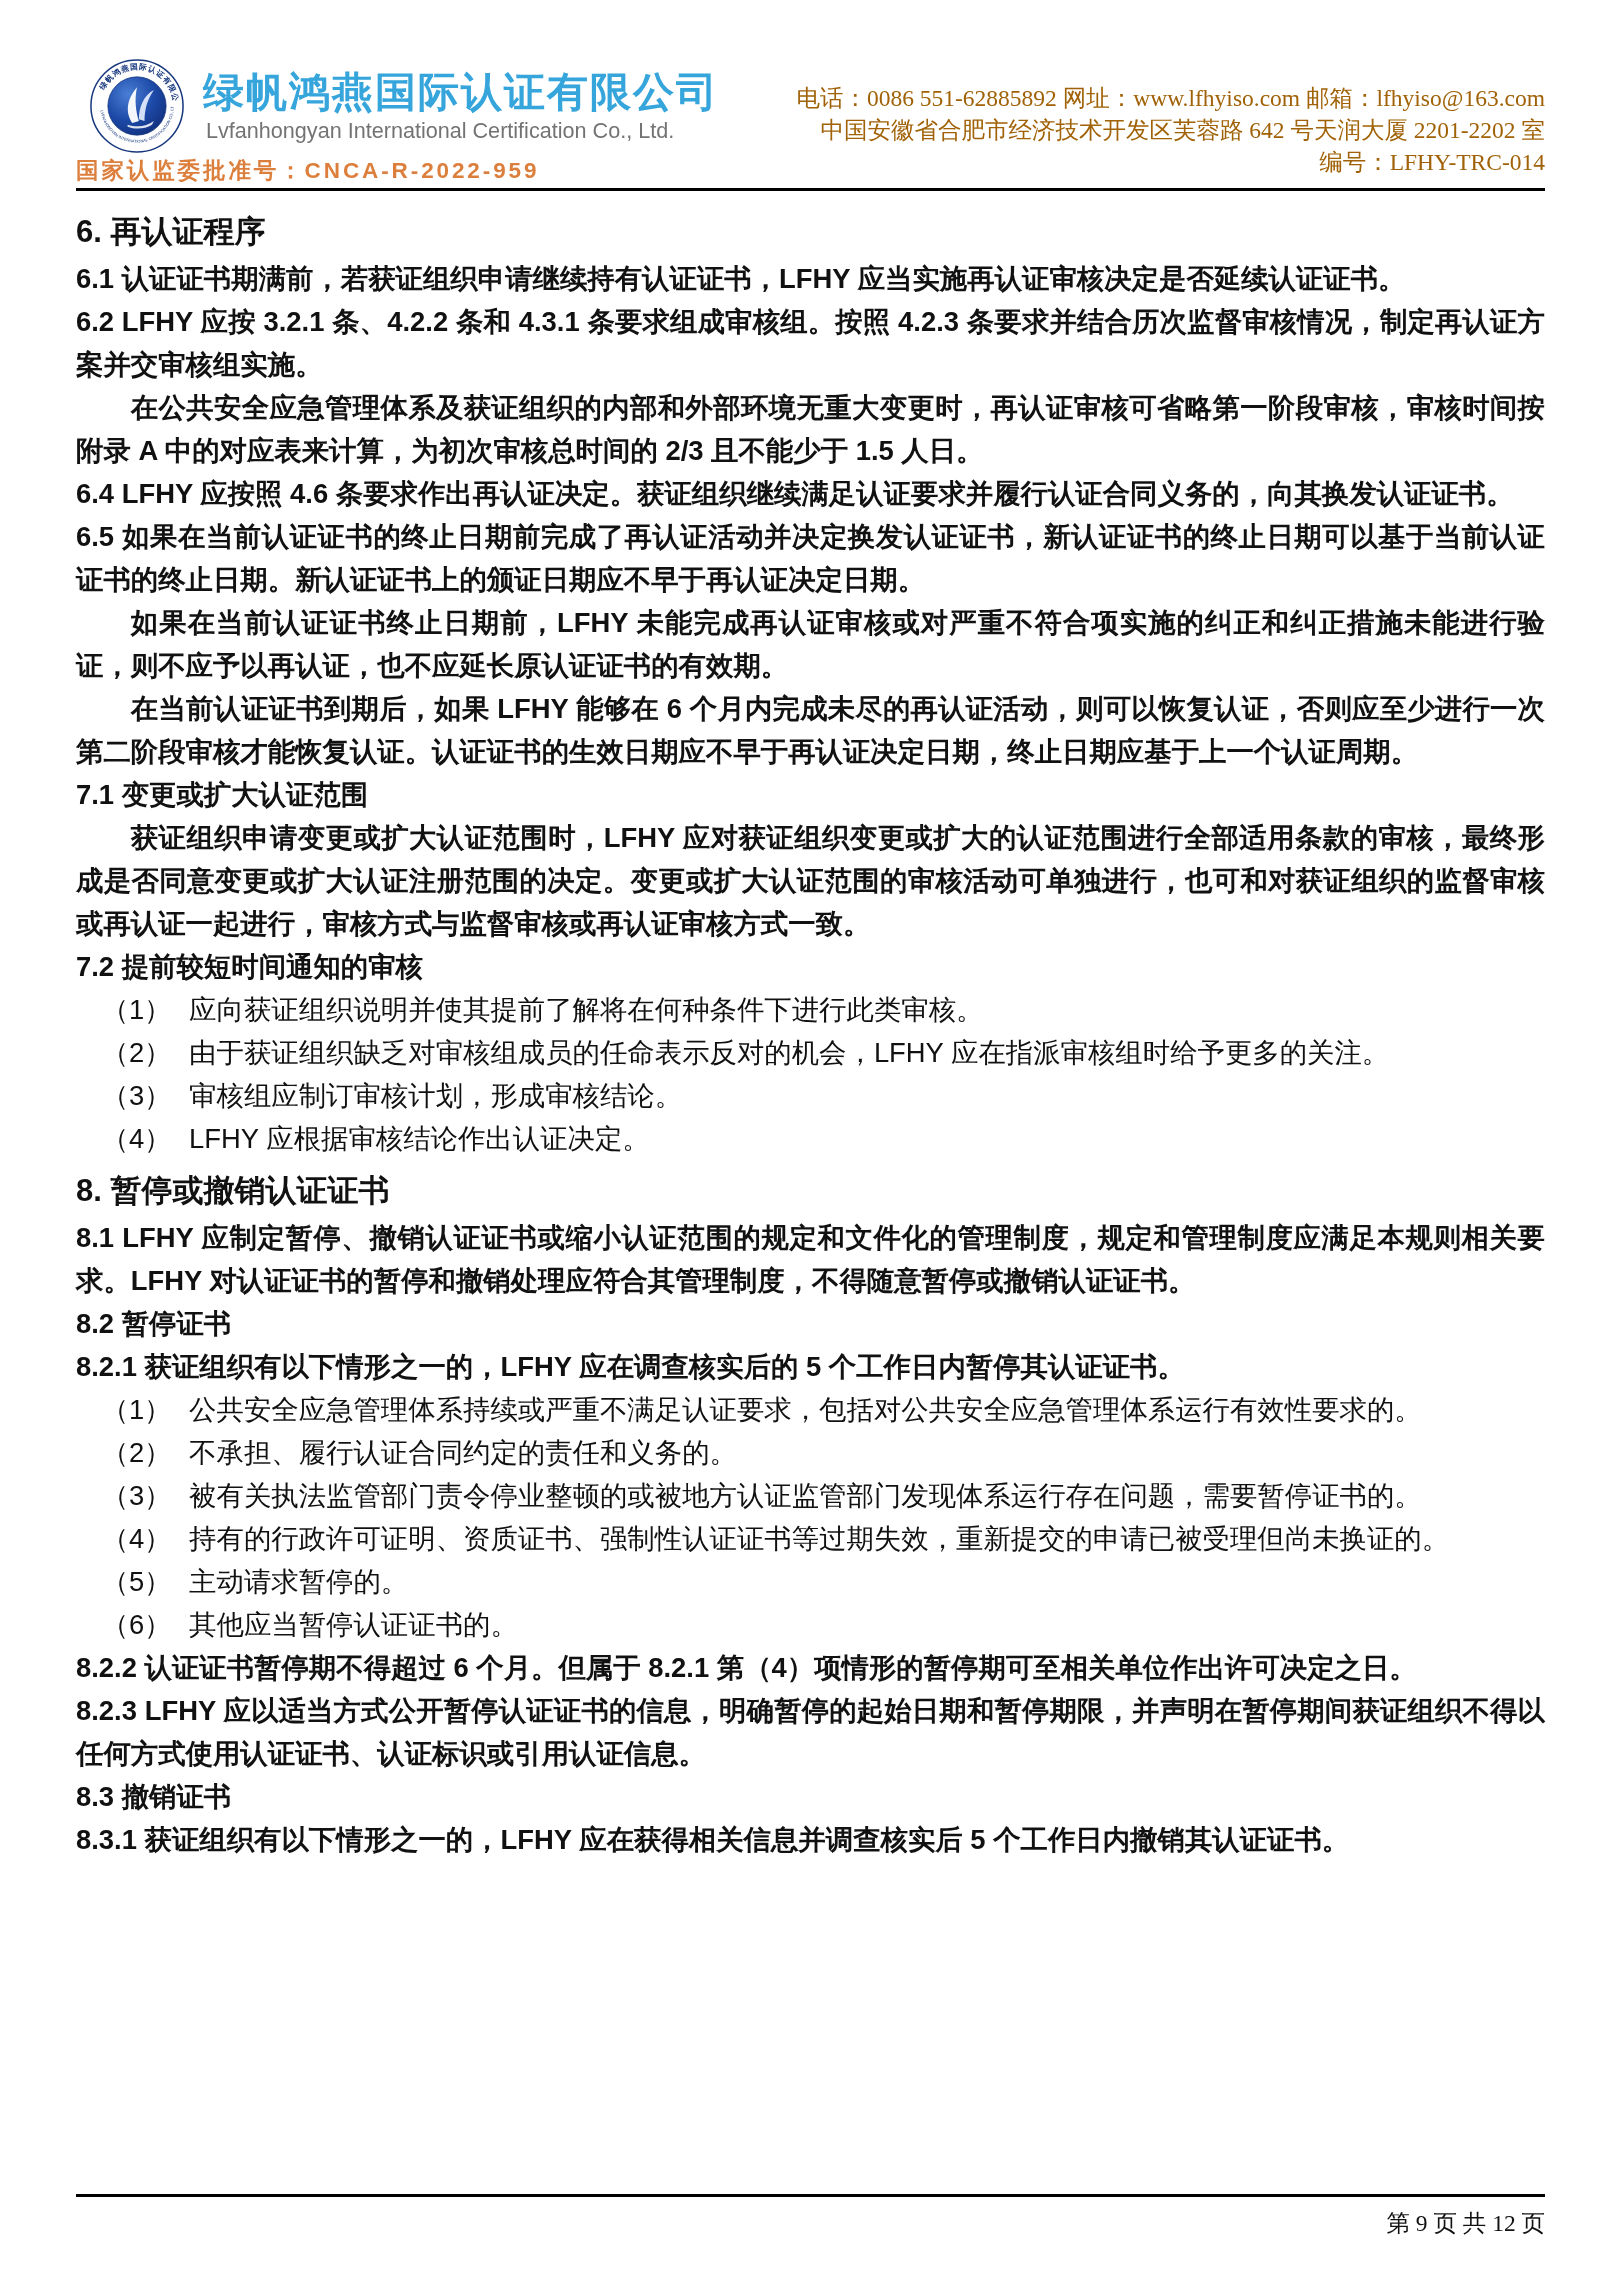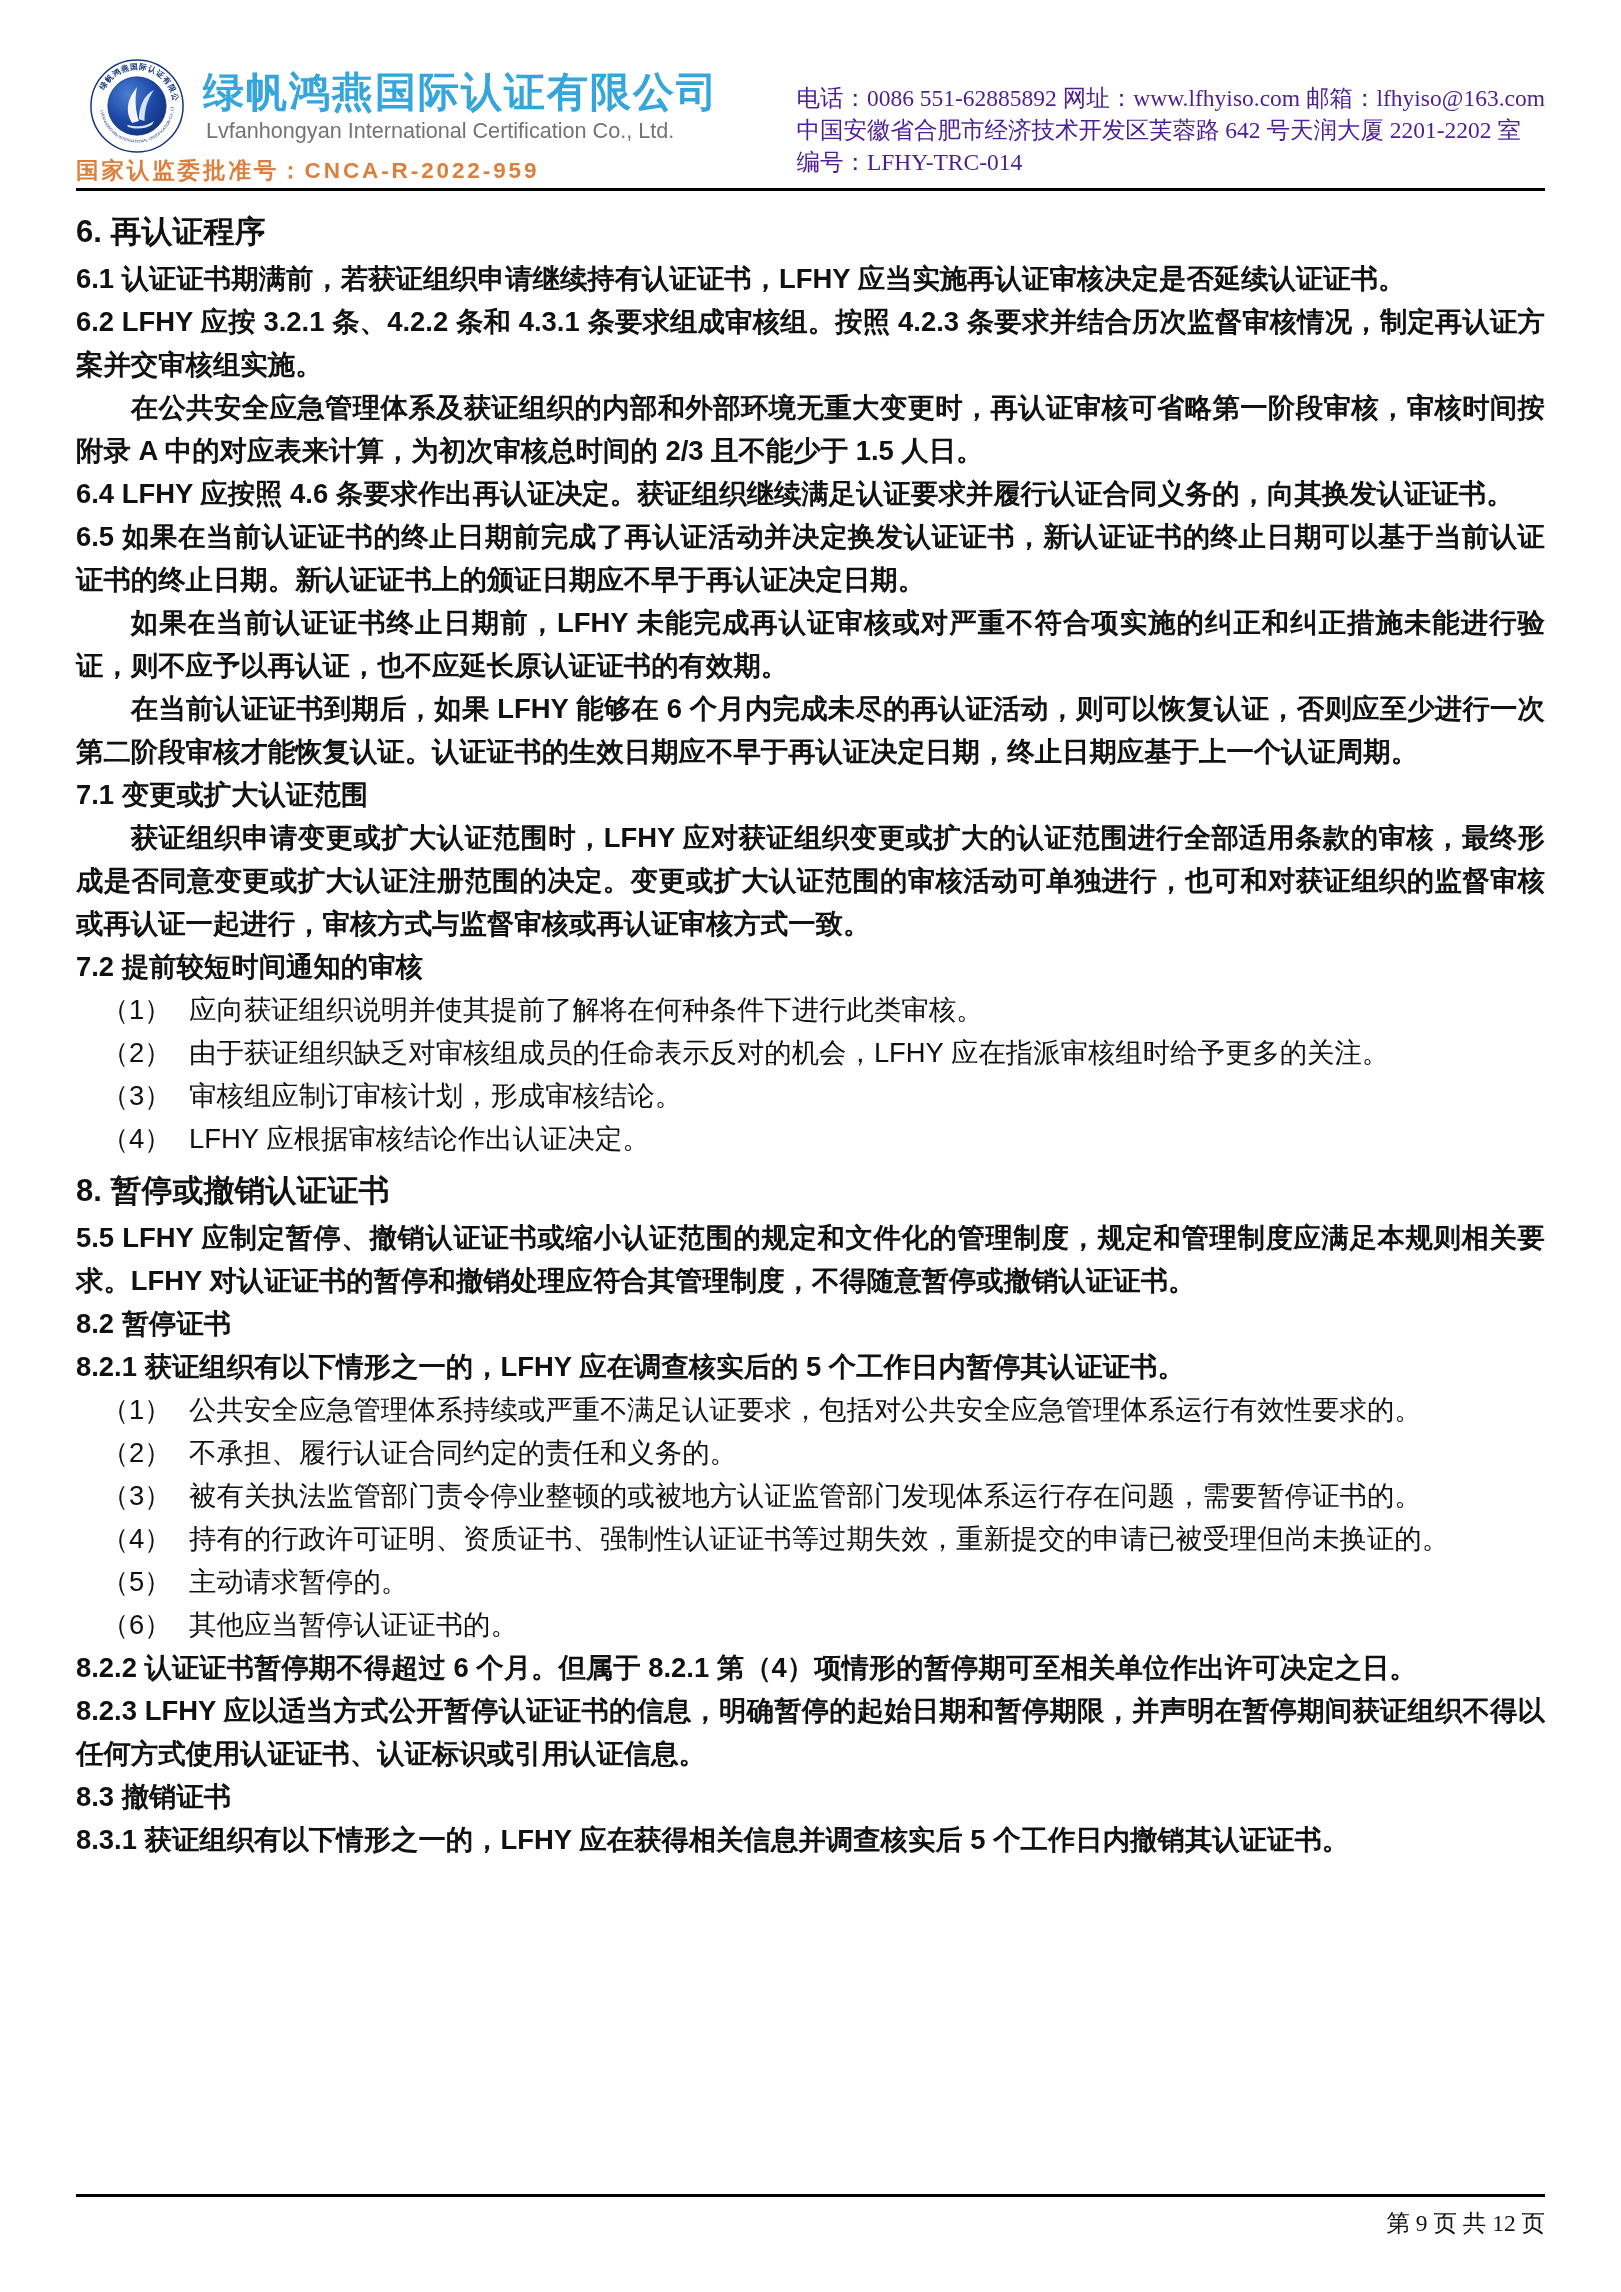--- a/index.html
+++ b/index.html
@@ -23,21 +23,21 @@
     position:absolute;left:130px;top:118px;
     font-size:21.6px;color:#737373;white-space:nowrap;text-align:center;
   }
   .approval-no{
     position:absolute;left:0px;top:155px;
     font-size:22.5px;font-weight:bold;letter-spacing:2.9px;
     color:#dd7f3c;white-space:nowrap;
   }
   .contact{
     position:absolute;right:0;top:82px;
-    text-align:left;font-size:23.5px;line-height:32px;color:#4c1d95;
+    text-align:right;font-size:23.5px;line-height:32px;color:#a16207;
     font-family:"Liberation Serif","DejaVu Serif",serif;
   }
   .contact div{white-space:nowrap;}
   
   .doc-body{
     position:absolute;left:76px;right:76px;top:200px;
     font-size:27.4px;line-height:43px;
     text-align:justify;
   }
   .sec-heading{
@@ -107,21 +107,21 @@
       <div class="para indent">如果在当前认证证书终止日期前，LFHY 未能完成再认证审核或对严重不符合项实施的纠正和纠正措施未能进行验证，则不应予以再认证，也不应延长原认证证书的有效期。</div>
       <div class="para indent">在当前认证证书到期后，如果 LFHY 能够在 6 个月内完成未尽的再认证活动，则可以恢复认证，否则应至少进行一次第二阶段审核才能恢复认证。认证证书的生效日期应不早于再认证决定日期，终止日期应基于上一个认证周期。</div>
       <div class="para">7.1 变更或扩大认证范围</div>
       <div class="para indent">获证组织申请变更或扩大认证范围时，LFHY 应对获证组织变更或扩大的认证范围进行全部适用条款的审核，最终形成是否同意变更或扩大认证注册范围的决定。变更或扩大认证范围的审核活动可单独进行，也可和对获证组织的监督审核或再认证一起进行，审核方式与监督审核或再认证审核方式一致。</div>
       <div class="para">7.2 提前较短时间通知的审核</div>
       <div class="list-item"><span class="li-num">（1）</span><span>应向获证组织说明并使其提前了解将在何种条件下进行此类审核。</span></div>
       <div class="list-item"><span class="li-num">（2）</span><span>由于获证组织缺乏对审核组成员的任命表示反对的机会，LFHY 应在指派审核组时给予更多的关注。</span></div>
       <div class="list-item"><span class="li-num">（3）</span><span>审核组应制订审核计划，形成审核结论。</span></div>
       <div class="list-item"><span class="li-num">（4）</span><span>LFHY 应根据审核结论作出认证决定。</span></div>
       <div class="sec-heading">8. 暂停或撤销认证证书</div>
-      <div class="para">5.5 LFHY 应制定暂停、撤销认证证书或缩小认证范围的规定和文件化的管理制度，规定和管理制度应满足本规则相关要求。LFHY 对认证证书的暂停和撤销处理应符合其管理制度，不得随意暂停或撤销认证证书。</div>
+      <div class="para">8.1 LFHY 应制定暂停、撤销认证证书或缩小认证范围的规定和文件化的管理制度，规定和管理制度应满足本规则相关要求。LFHY 对认证证书的暂停和撤销处理应符合其管理制度，不得随意暂停或撤销认证证书。</div>
       <div class="para">8.2 暂停证书</div>
       <div class="para">8.2.1 获证组织有以下情形之一的，LFHY 应在调查核实后的 5 个工作日内暂停其认证证书。</div>
       <div class="list-item"><span class="li-num">（1）</span><span>公共安全应急管理体系持续或严重不满足认证要求，包括对公共安全应急管理体系运行有效性要求的。</span></div>
       <div class="list-item"><span class="li-num">（2）</span><span>不承担、履行认证合同约定的责任和义务的。</span></div>
       <div class="list-item"><span class="li-num">（3）</span><span>被有关执法监管部门责令停业整顿的或被地方认证监管部门发现体系运行存在问题，需要暂停证书的。</span></div>
       <div class="list-item"><span class="li-num">（4）</span><span>持有的行政许可证明、资质证书、强制性认证证书等过期失效，重新提交的申请已被受理但尚未换证的。</span></div>
       <div class="list-item"><span class="li-num">（5）</span><span>主动请求暂停的。</span></div>
       <div class="list-item"><span class="li-num">（6）</span><span>其他应当暂停认证证书的。</span></div>
       <div class="para">8.2.2 认证证书暂停期不得超过 6 个月。但属于 8.2.1 第（4）项情形的暂停期可至相关单位作出许可决定之日。</div>
       <div class="para">8.2.3 LFHY 应以适当方式公开暂停认证证书的信息，明确暂停的起始日期和暂停期限，并声明在暂停期间获证组织不得以任何方式使用认证证书、认证标识或引用认证信息。</div>

